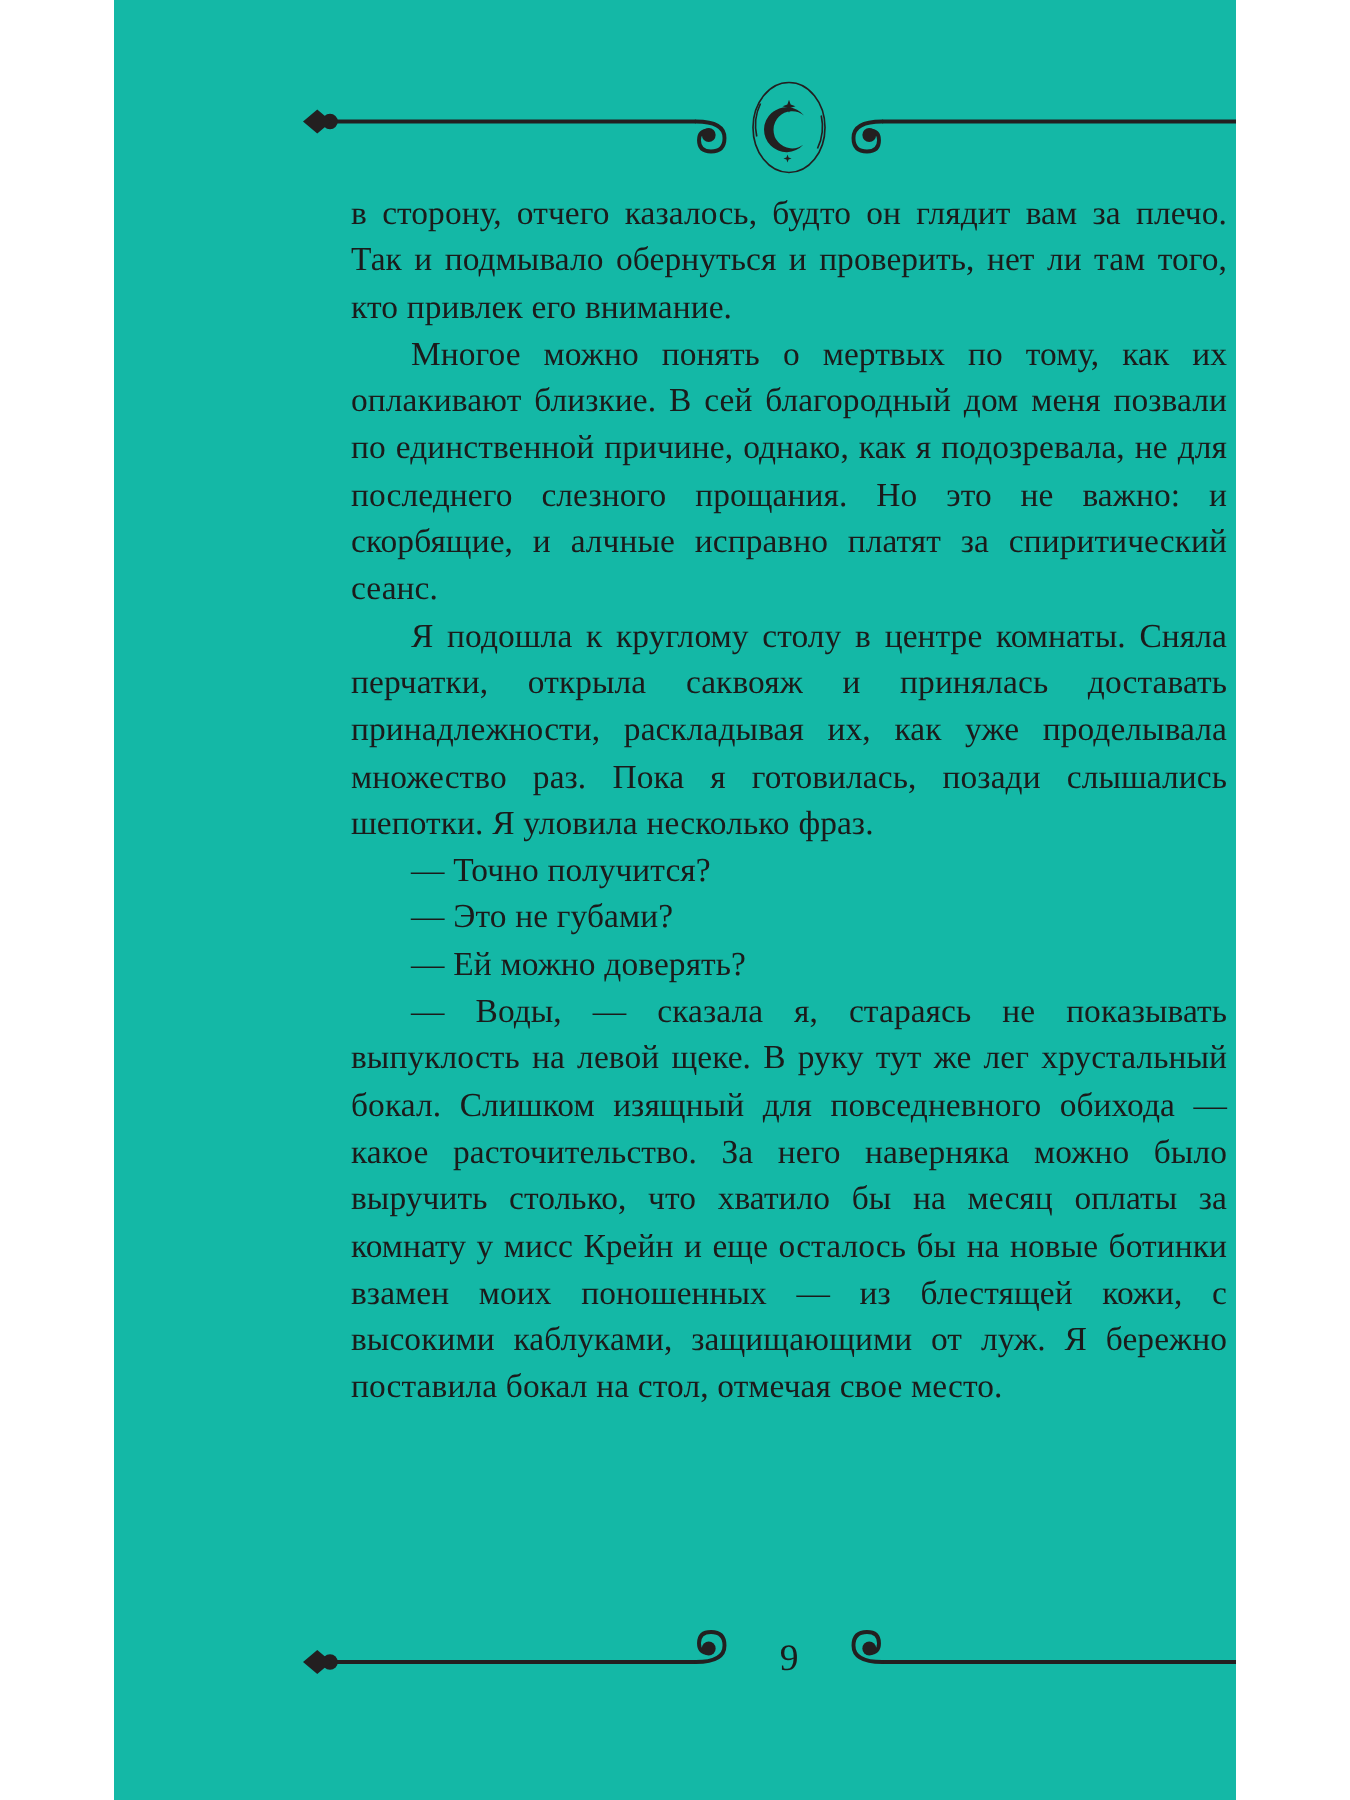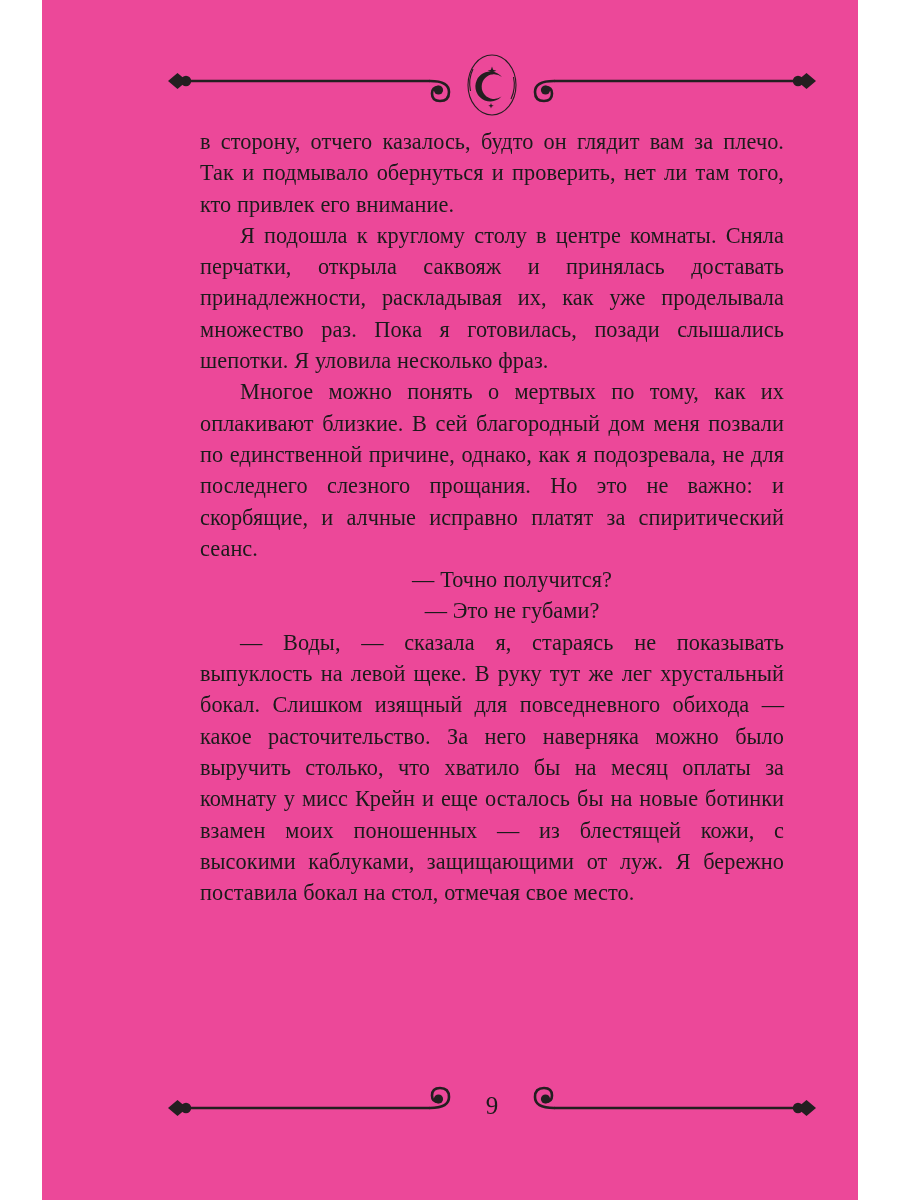--- a/index.html
+++ b/index.html
@@ -4,23 +4,23 @@
 <title>Book Page</title>
 <style>
   html, body {
     margin: 0;
     padding: 0;
     background: #ffffff;
   }
 
   .page {
     position: relative;
-    width: 816px;
+    width: 748px;
     height: 1200px;
-    background: #ec4899;
+    background: #14b8a6;
     margin: 0 auto;
     overflow: hidden;
     font-family: "Liberation Serif", "DejaVu Serif", serif;
     color: #1b1b1b;
     box-sizing: border-box;
   }
 
   
 
   .ornament {
@@ -65,21 +65,21 @@
     text-indent: 40px;
     hyphens: manual;
     letter-spacing: 0.05px;
     word-spacing: 0.2px;
   }
 
   .para.no-indent { text-indent: 0; }
 
   
   .para.dialogue {
-    text-align: center;
+    text-align: left;
     text-indent: 40px;
   }
 </style>
 </head>
 <body>
 
 <div class="page">
 
   <div class="ornament ornament-header">
 
@@ -121,24 +121,25 @@
           <circle cx="26" cy="16" r="5.2" fill="#231f20"></circle>
           <path d="M18 16 L8.5 8 L-1 16 L8.5 24 Z" fill="#231f20" transform="translate(9,0)"></path>
         </g>
       </svg>
     </span>
 
   </div>
 
   <div class="textblock">
     <p class="para no-indent">в сторону, отчего казалось, будто он глядит вам за плечо. Так и подмывало обернуться и проверить, нет ли там того, кто привлек его внимание.</p>
+    <p class="para">Многое можно понять о мертвых по тому, как их оплакивают близкие. В сей благородный дом меня позвали по единственной причине, однако, как я подозревала, не для последнего слезного прощания. Но это не важно: и скорбящие, и алчные исправно платят за спиритический сеанс.</p>
     <p class="para">Я подошла к круглому столу в центре комнаты. Сняла перчатки, открыла саквояж и принялась доставать принадлежности, раскладывая их, как уже проделывала множество раз. Пока я готовилась, позади слышались шепотки. Я уловила несколько фраз.</p>
-    <p class="para">Многое можно понять о мертвых по тому, как их оплакивают близкие. В сей благородный дом меня позвали по единственной причине, однако, как я подозревала, не для последнего слезного прощания. Но это не важно: и скорбящие, и алчные исправно платят за спиритический сеанс.</p>
     <p class="para dialogue">— Точно получится?</p>
     <p class="para dialogue">— Это не губами?</p>
+    <p class="para dialogue">— Ей можно доверять?</p>
     <p class="para">— Воды, — сказала я, стараясь не показывать выпуклость на левой щеке. В руку тут же лег хрустальный бокал. Слишком изящный для повседневного обихода — какое расточительство. За него наверняка можно было выручить столько, что хватило бы на месяц оплаты за комнату у мисс Крейн и еще осталось бы на новые ботинки взамен моих поношенных — из блестящей кожи, с высокими каблуками, защищающими от луж. Я бережно поставила бокал на стол, отмечая свое место.</p>
   </div>
 
   <div class="ornament ornament-footer">
 
     <span>
       <svg class="orn-svg" width="300" height="40" viewBox="0 0 300 40" aria-hidden="true">
         <g transform="translate(0,40) scale(1,-1)">
           <path d="M30 16 H270" stroke="#231f20" stroke-width="2.6" fill="none"></path>
           <path d="M270 16 q19 0 19 11 q0 9 -9 9 q-8 0 -8 -7.5 q0 -6.5 6.5 -6.5" stroke="#231f20" stroke-width="2.6" fill="none" stroke-linecap="round"></path>

